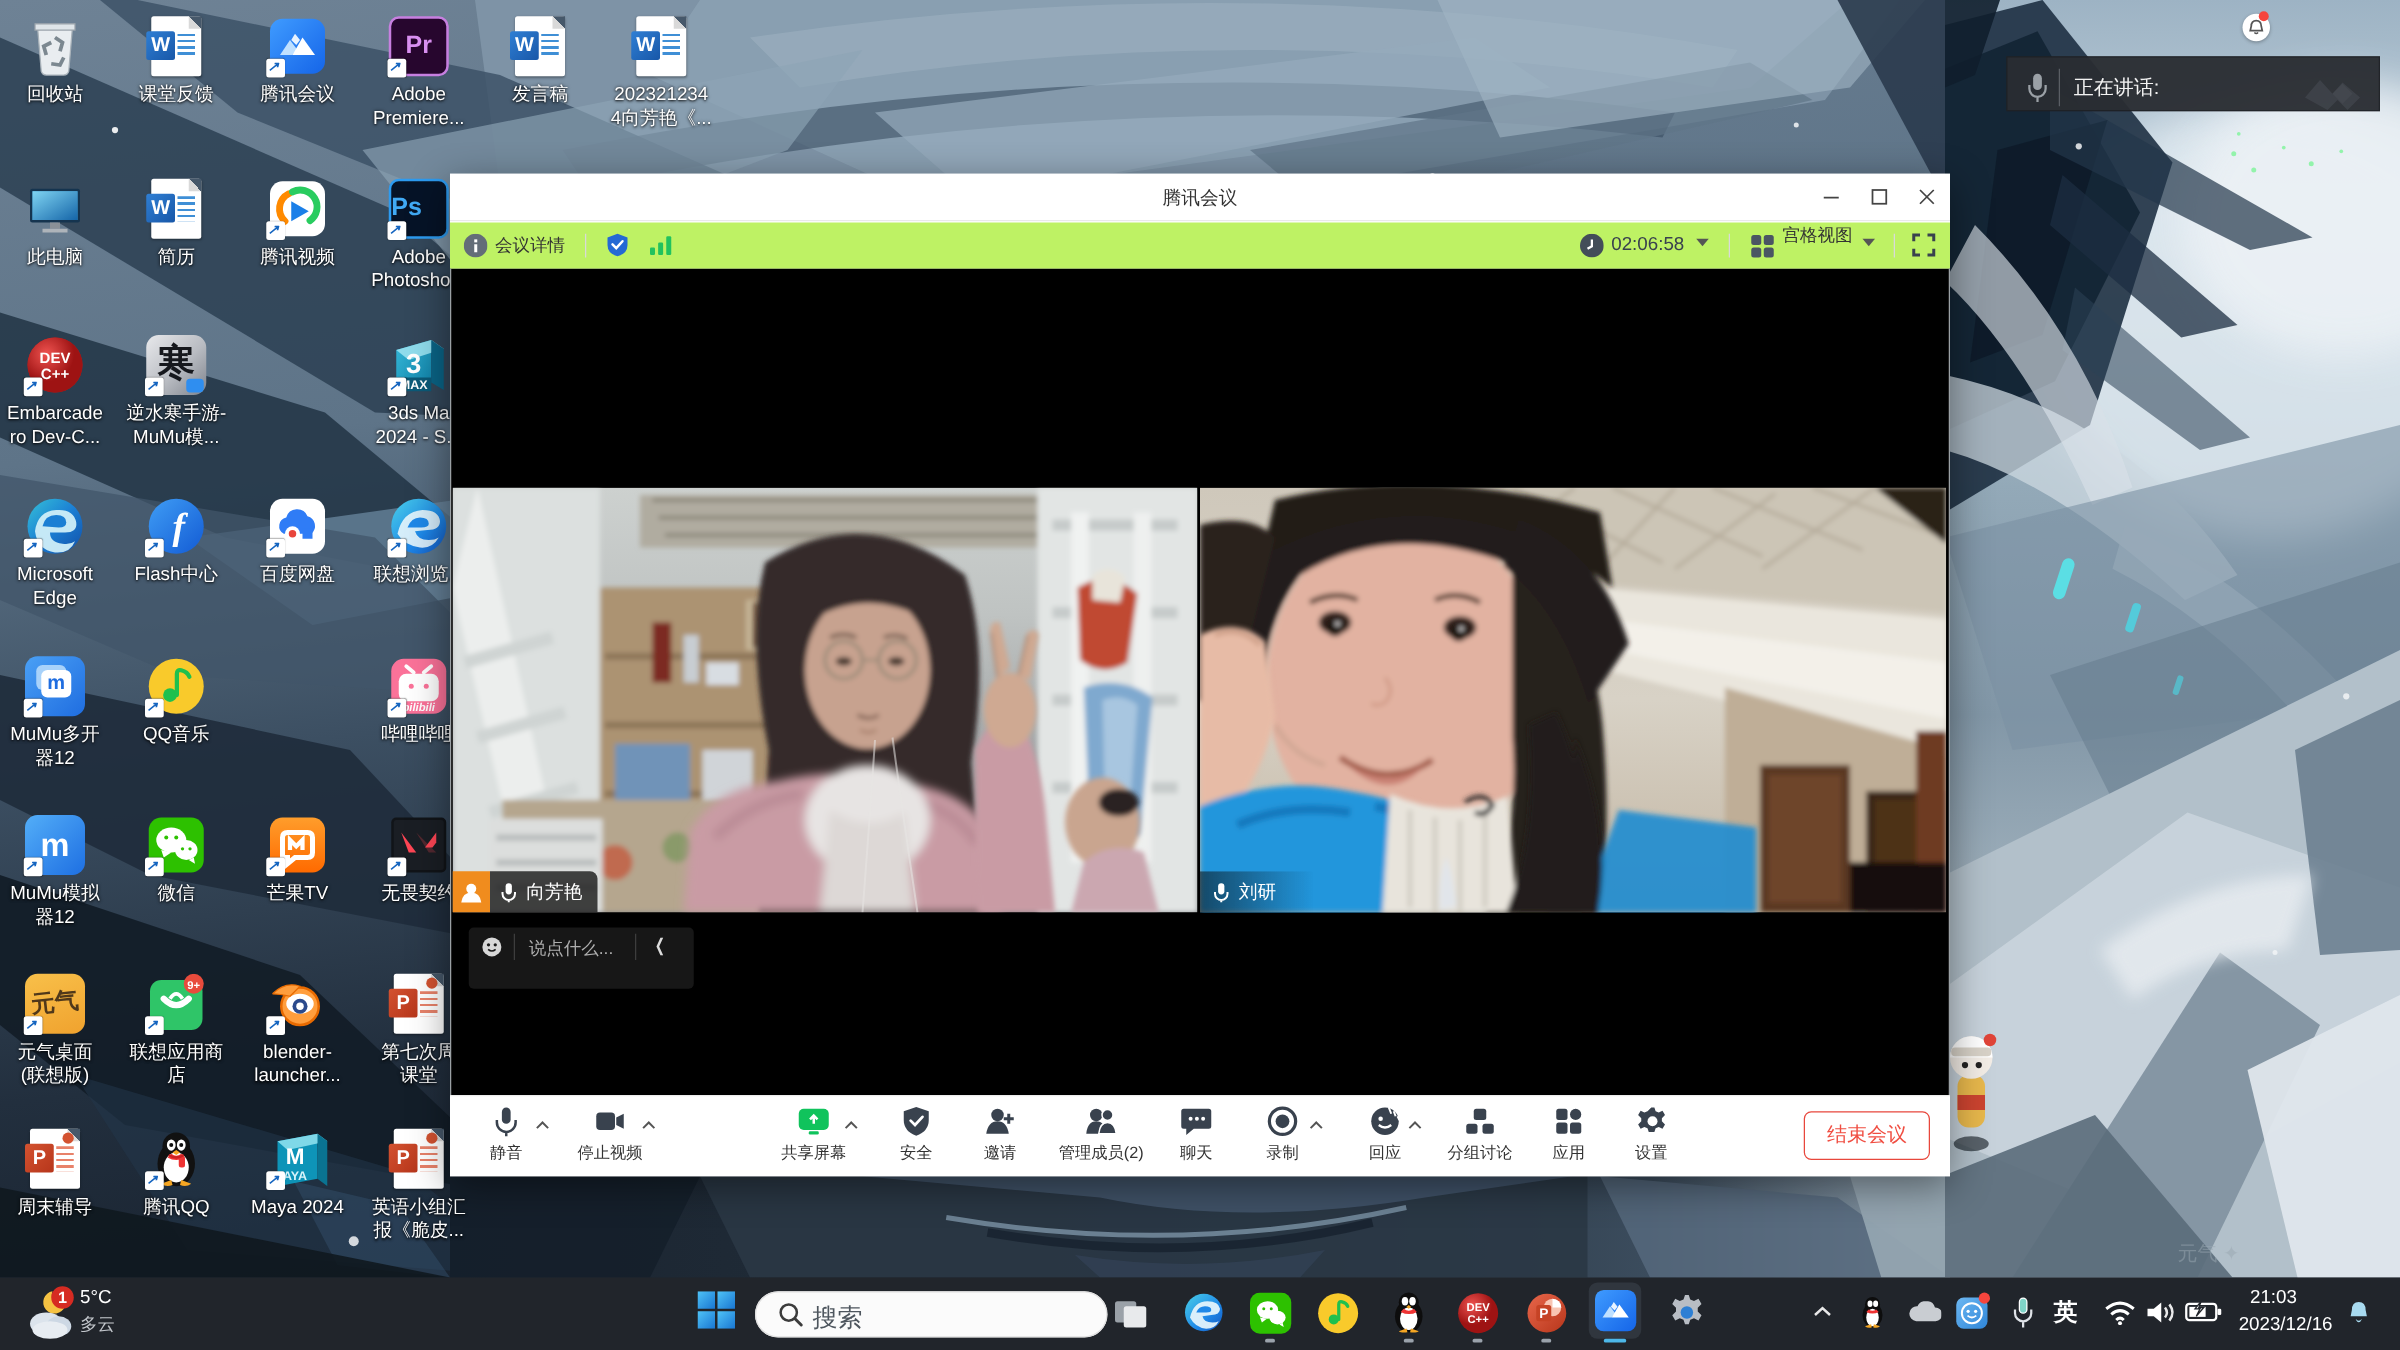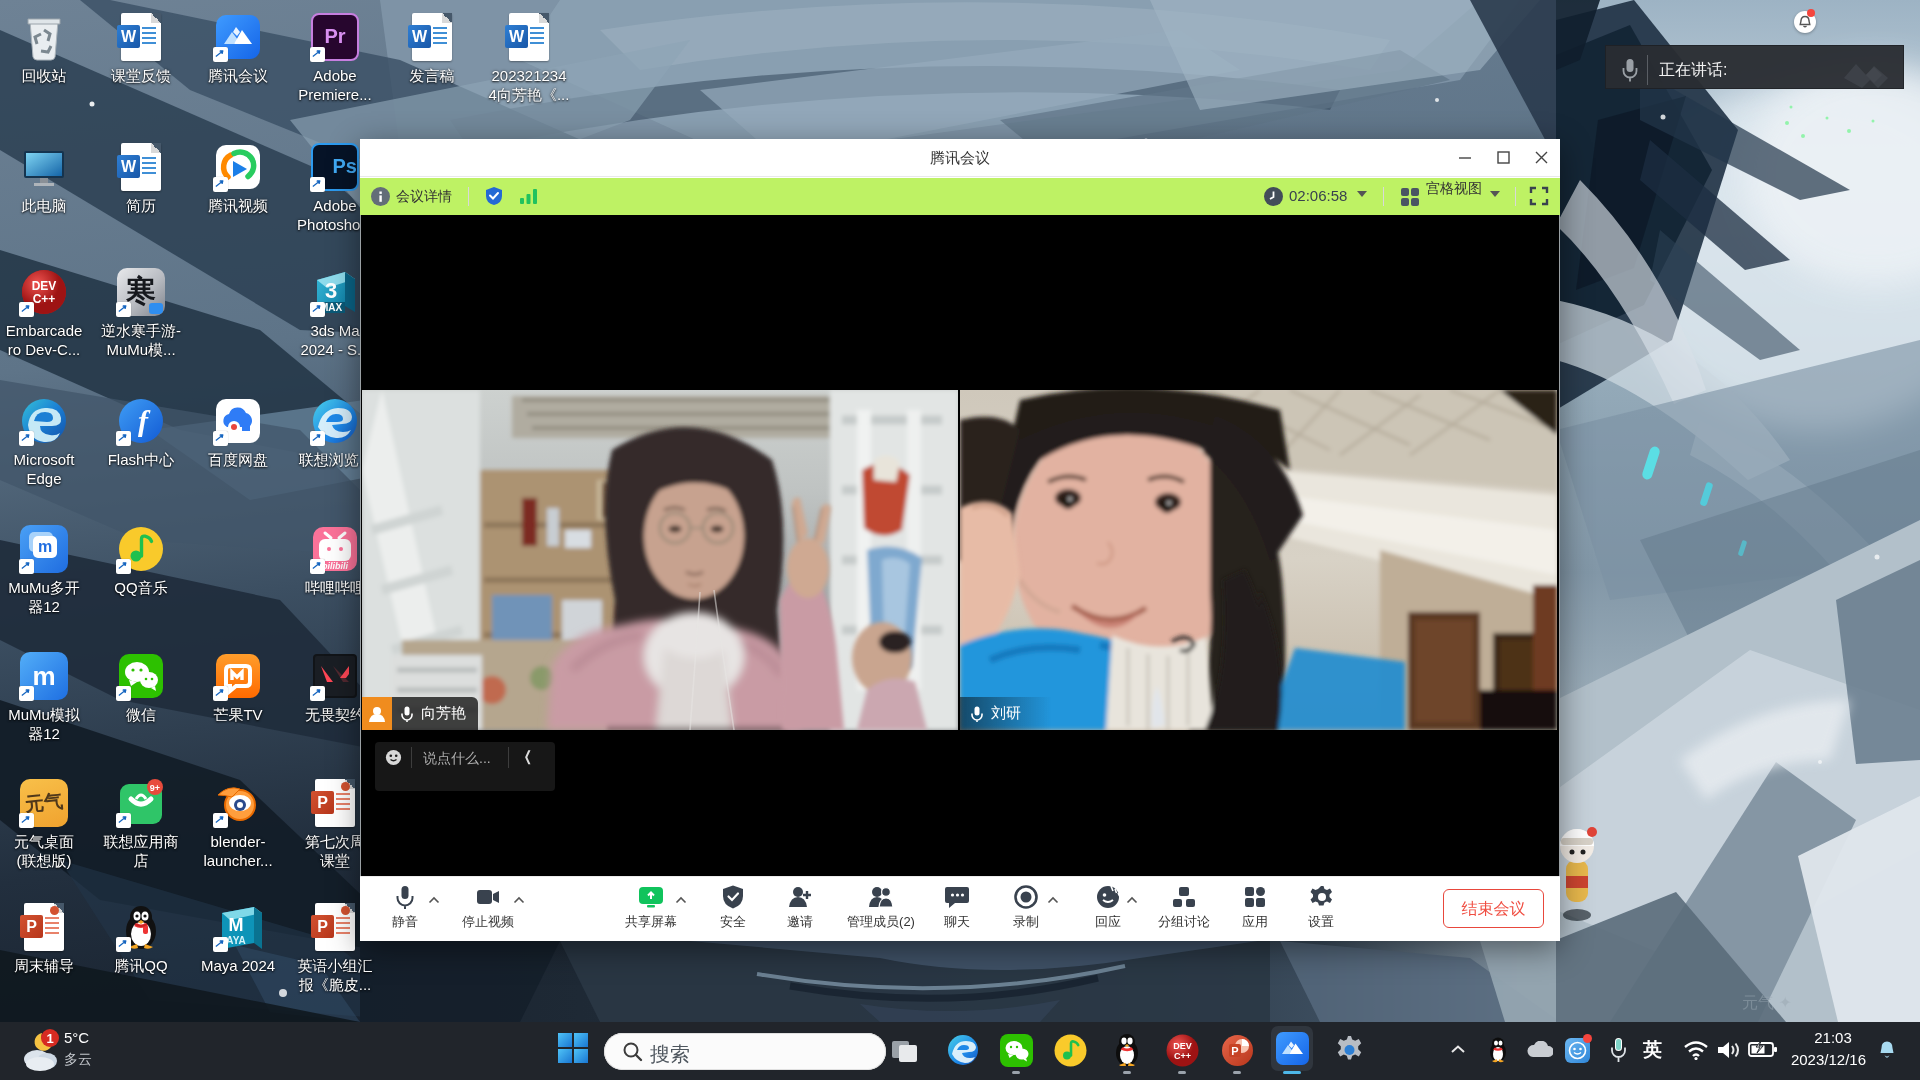--- a/index.html
+++ b/index.html
@@ -466,21 +466,21 @@
 
 <div class="di" style="left:285px;top:13px">
       <div class="ig">
 <div class="rs" style="background:#27062e;border:2.5px solid #c77fe0;border-radius:8px;color:#d88ff0;font-weight:bold;font-size:20px;line-height:43px;text-align:center">Pr</div>
 <i class="sc"></i>
       </div>
       <div class="lb">Adobe<br>Premiere...</div>
     </div>
 <div class="di" style="left:285px;top:143px">
       <div class="ig">
-<div class="rs" style="background:#061327;border:2.5px solid #2d9bf0;border-radius:8px;color:#41aaf5;font-weight:bold;font-size:20px;line-height:43px;text-align:right">Ps</div>
+<div class="rs" style="background:#061327;border:2.5px solid #2d9bf0;border-radius:8px;color:#41aaf5;font-weight:bold;font-size:20px;line-height:43px;text-align:left">Ps</div>
 <i class="sc"></i>
       </div>
       <div class="lb">Adobe<br>Photosho...</div>
     </div>
 <div class="di" style="left:285px;top:268px">
       <div class="ig">
 <svg width="48" height="48">
           <path d="M6 12 l28 -8 v34 l-28 8 Z" fill="url(#mx)"></path>
           <defs>
             <linearGradient id="mx" x1="0" y1="0" x2="1" y2="1">
@@ -1084,21 +1084,21 @@
  <svg class="abs" style="left:1716px;top:17px" width="26" height="22">
         <path d="M2 8 h5 l6 -5 v16 l-6 -5 h-5 Z" fill="#fff"></path>
         <path d="M16 7 q3 4 0 8 M19.5 4.5 q5 6.5 0 13" stroke="#fff" stroke-width="2" fill="none" opacity=".9"></path>
       </svg>
  <svg class="abs" style="left:1748px;top:18px" width="30" height="19">
         <rect x="1" y="3" width="24" height="13" rx="2.5" fill="none" stroke="#fff" stroke-width="1.8"></rect>
         <rect x="26" y="7" width="3" height="5" rx="1" fill="#fff"></rect>
         <rect x="3.5" y="5.5" width="13" height="8" fill="#fff"></rect>
         <path d="M13 1 l-5 6 h4 l-3 6 6 -7 h-4 Z" fill="#fff" stroke="#21252b" stroke-width="1"></path>
       </svg>
- <div class="abs" style="left:1800px;top:7px;width:66px;font-size:15px;color:#fff;text-align:center">21:03</div>
+ <div class="abs" style="left:1800px;top:7px;width:66px;font-size:15px;color:#fff;text-align:left">21:03</div>
  <div class="abs" style="left:1778px;top:29px;width:88px;font-size:15px;color:#fff;text-align:right">2023/12/16</div>
  <div class="abs" style="left:1012px;top:49px;width:8px;height:3px;border-radius:2px;background:#9aa2ab"></div>
 <div class="abs" style="left:1123px;top:49px;width:8px;height:3px;border-radius:2px;background:#9aa2ab"></div>
 <div class="abs" style="left:1178px;top:49px;width:8px;height:3px;border-radius:2px;background:#9aa2ab"></div>
 <div class="abs" style="left:1233px;top:49px;width:8px;height:3px;border-radius:2px;background:#9aa2ab"></div>
 <svg class="abs" style="left:1877px;top:18px" width="20" height="21">
         <path d="M10 1.5 q5.5 0 5.5 6.5 l1 5 h-13 l1 -5 q0 -6.5 5.5 -6.5" fill="#a8daf0"></path>
         <path d="M7.5 15 q2.5 3 5 0 q-1 2.8 -2.5 2.8 q-1.5 0 -2.5 -2.8" fill="#a8daf0"></path>
       </svg>
 </div>

